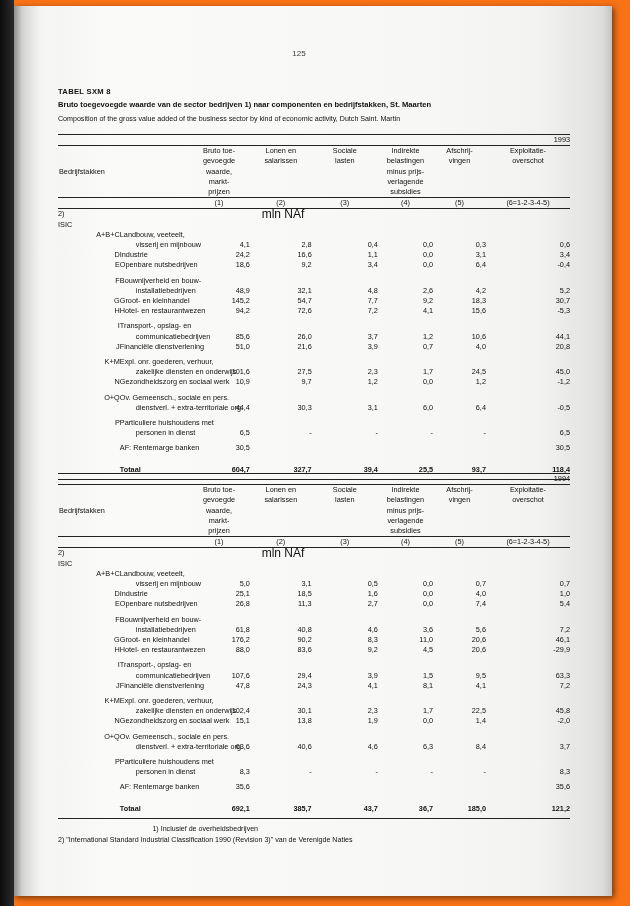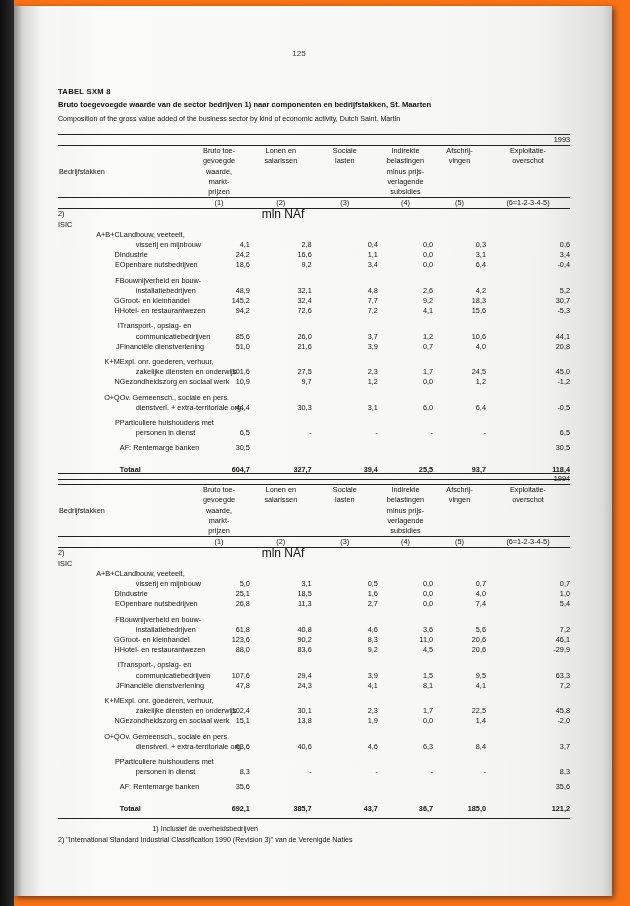--- a/index.html
+++ b/index.html
@@ -336,21 +336,21 @@
               <td class="num">32,1</td>
               <td class="num">4,8</td>
               <td class="num">2,6</td>
               <td class="num">4,2</td>
               <td class="num">5,2</td>
             </tr>
             <tr>
               <td class="code">G</td>
               <td class="desc">Groot- en kleinhandel</td>
               <td class="num">145,2</td>
-              <td class="num">32,4</td>
+              <td class="num">54,7</td>
               <td class="num">7,7</td>
               <td class="num">9,2</td>
               <td class="num">18,3</td>
               <td class="num">30,7</td>
             </tr>
             <tr>
               <td class="code">H</td>
               <td class="desc">Hotel- en restaurantwezen</td>
               <td class="num">94,2</td>
               <td class="num">72,6</td>
@@ -627,21 +627,21 @@
               <td class="num">61,8</td>
               <td class="num">40,8</td>
               <td class="num">4,6</td>
               <td class="num">3,6</td>
               <td class="num">5,6</td>
               <td class="num">7,2</td>
             </tr>
             <tr>
               <td class="code">G</td>
               <td class="desc">Groot- en kleinhandel</td>
-              <td class="num">123,6</td>
+              <td class="num">176,2</td>
               <td class="num">90,2</td>
               <td class="num">8,3</td>
               <td class="num">11,0</td>
               <td class="num">20,6</td>
               <td class="num">46,1</td>
             </tr>
             <tr>
               <td class="code">H</td>
               <td class="desc">Hotel- en restaurantwezen</td>
               <td class="num">88,0</td>

